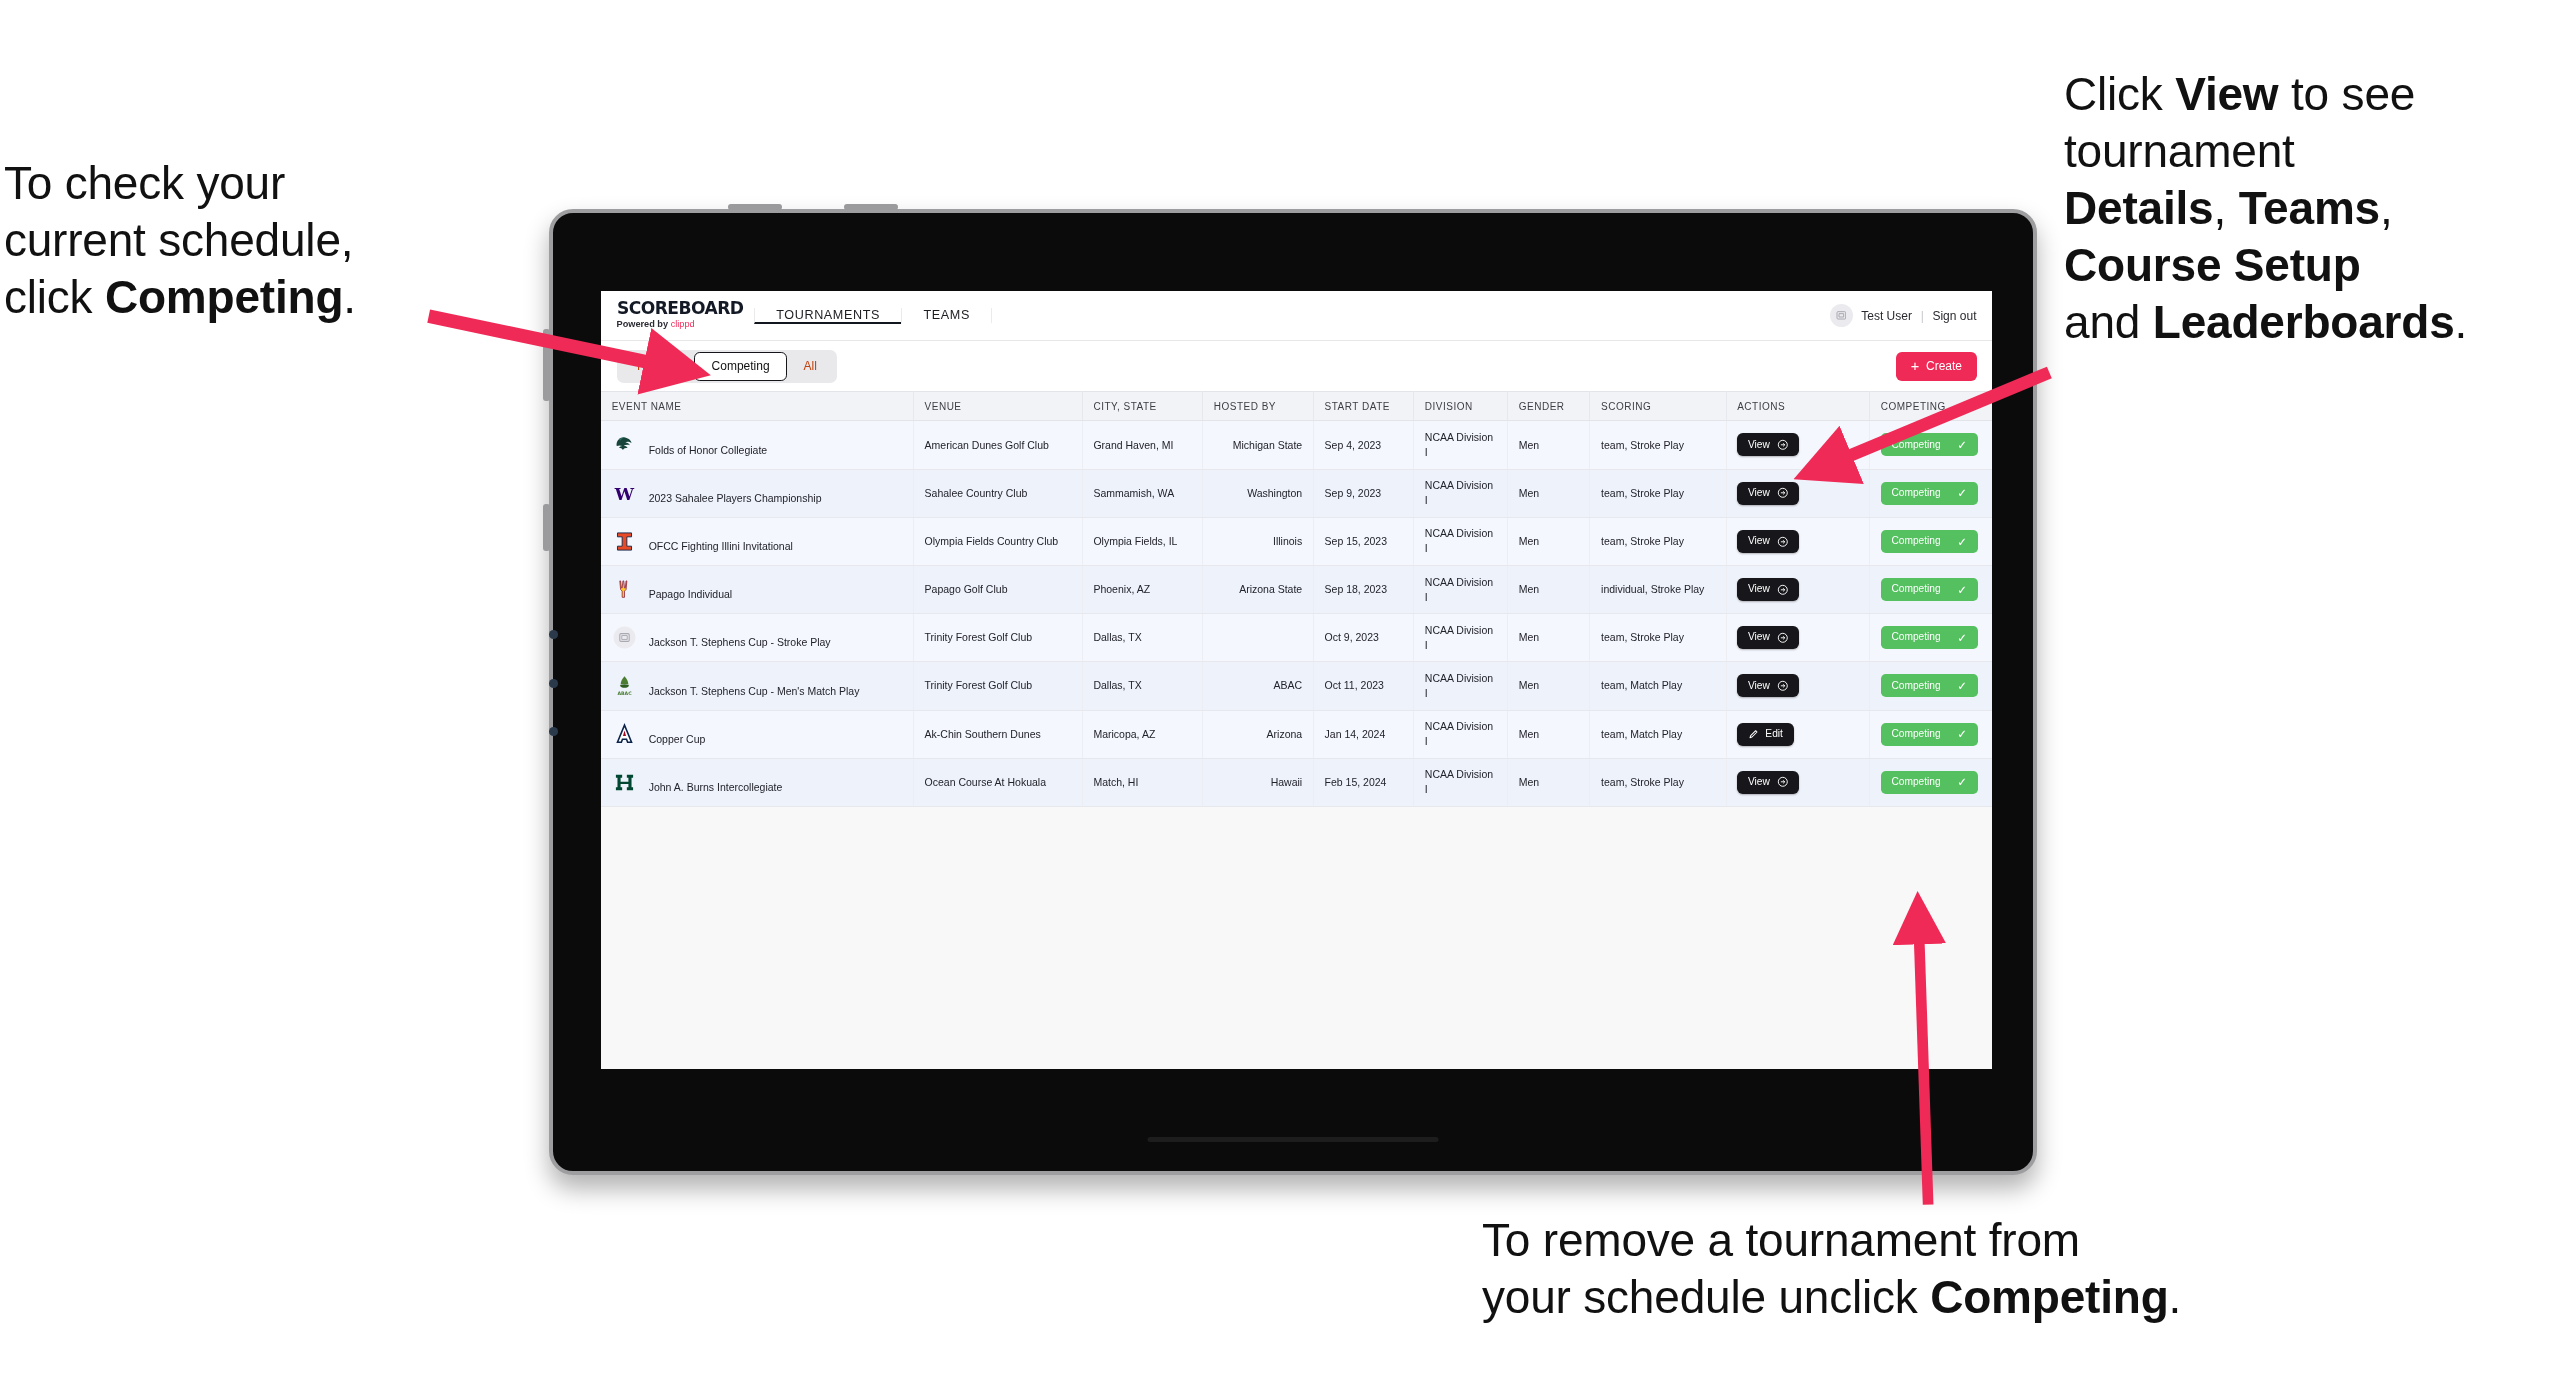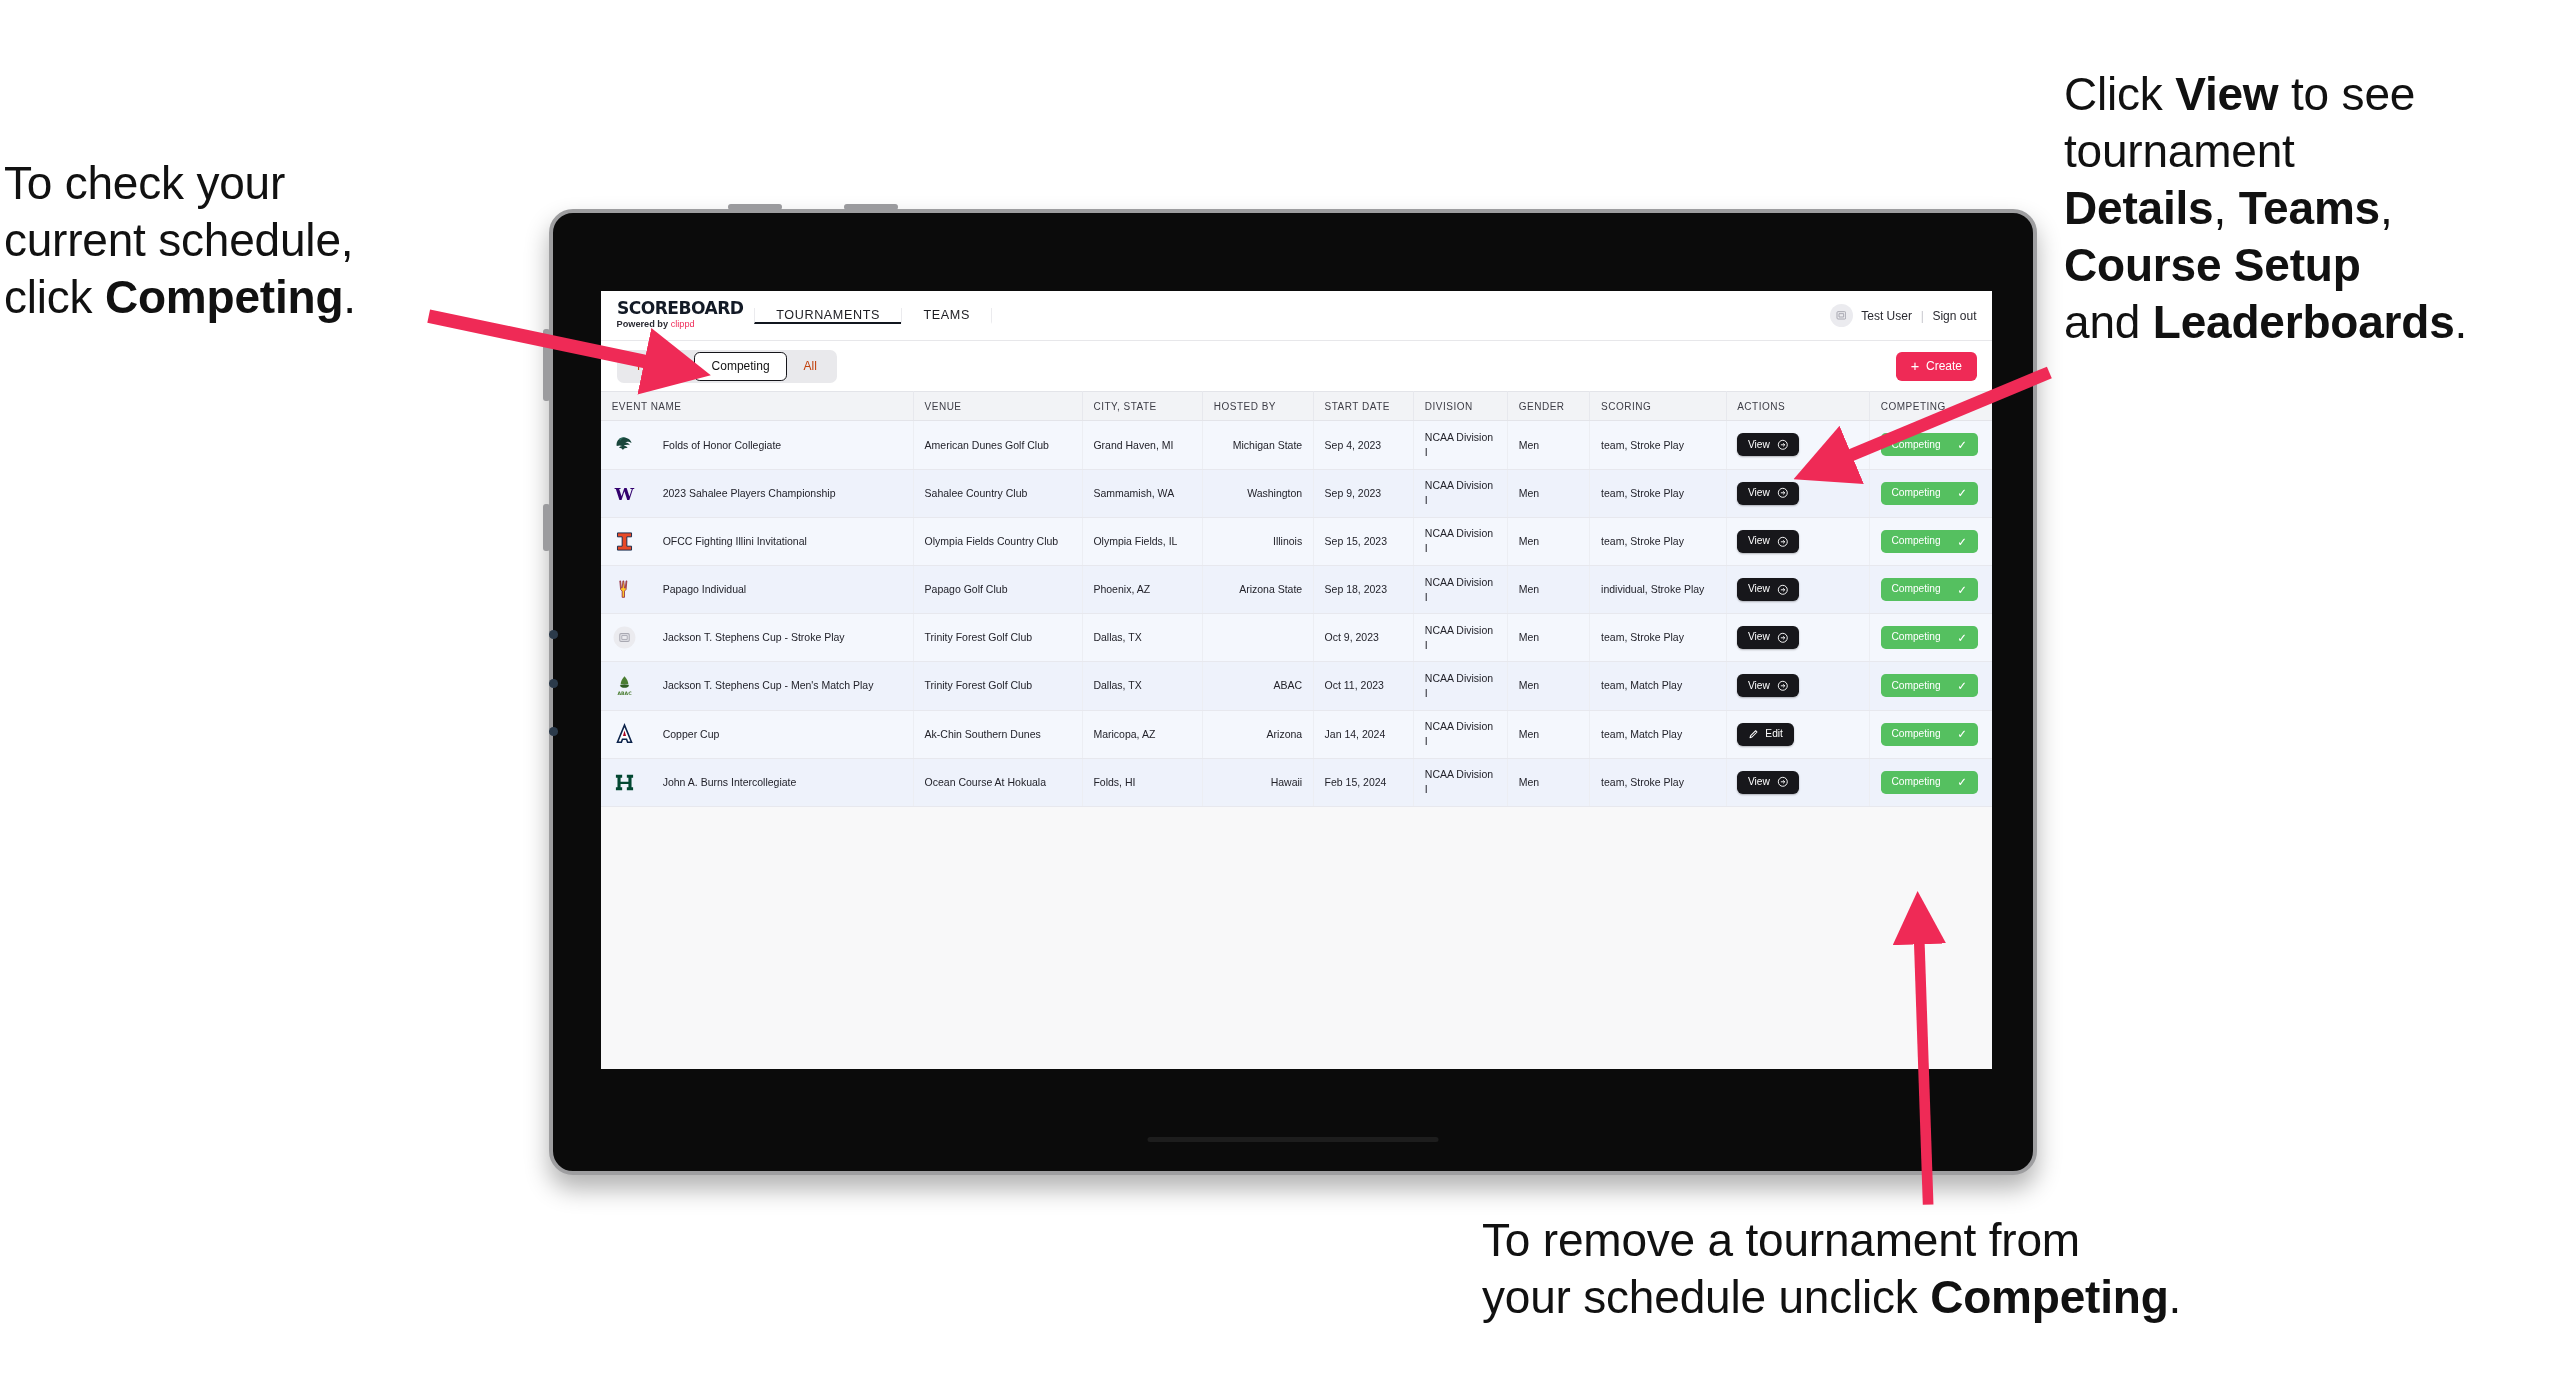--- a/index.html
+++ b/index.html
@@ -157,21 +157,21 @@
   .c-venue  { width: 160px; }
   .c-city   { width: 114px; }
   .c-host   { width: 105px; text-align: right; }
   .c-date   { width: 95px; }
   .c-div    { width: 89px; }
   .c-gender { width: 78px; }
   .c-score  { width: 129px; }
   .c-act    { width: 136px; }
   .c-comp   { width: 116px; border-right:none !important; }
 
-  .namecell { display:flex; align-items:center; gap:26px; }
+  .namecell { display:flex; align-items:flex-end; gap:12px; }
   .logo { width: 25px; height: 25px; flex:0 0 25px; display:flex;align-items:center;justify-content:center;}
   .logo svg { display:block; }
 
   .btn-view {
     background:#17171b; color:#fff; font-size:10.2px;
     border-radius:5.8px; height:23px; padding: 0 10.7px;
     display:inline-flex;align-items:center;gap:6.8px;
     box-shadow: 0 1px 1.9px rgba(0,0,0,.28);
   }
   .btn-comp {
@@ -496,21 +496,21 @@
                 <span class="namecell">
                   <span class="logo">
                     <svg width="25" height="25" viewBox="0 0 32 32">
                       <path d="M5 6h8v4h-2v5h10v-5h-2V6h8v4h-2v12h2v4h-8v-4h2v-4H11v4h2v4H5v-4h2V10H5z" fill="#024731"></path>
                     </svg>
                   </span>
                   <span>John A. Burns Intercollegiate</span>
                 </span>
               </td>
               <td class="c-venue">Ocean Course At Hokuala</td>
-              <td class="c-city">Folds, HI</td>
+              <td class="c-city">Match, HI</td>
               <td class="c-host">Hawaii</td>
               <td class="c-date">Feb 15, 2024</td>
               <td class="c-div">NCAA Division I</td>
               <td class="c-gender">Men</td>
               <td class="c-score">team, Stroke Play</td>
               <td class="c-act"><span class="btn-view">
                   <span>View</span>
                   <svg class="arrow-circ" viewBox="0 0 16 16" fill="none" stroke="#fff" stroke-width="1.3">
                     <circle cx="8" cy="8" r="6.2"></circle>
                     <path d="M5.3 8h5.4M8.6 5.9L10.7 8 8.6 10.1"></path>

